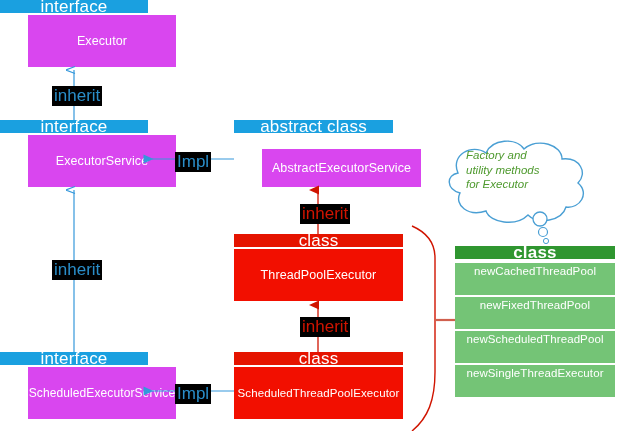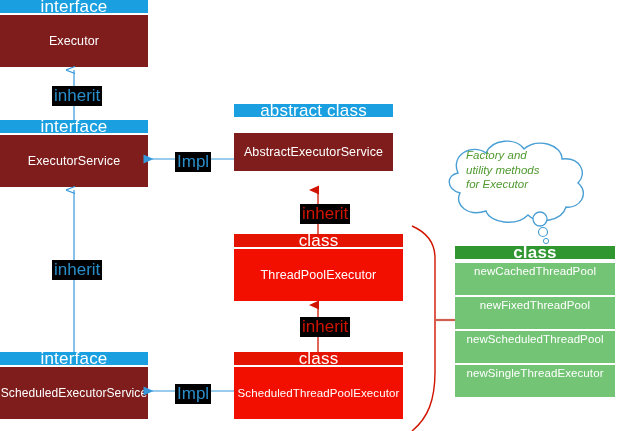--- a/index.html
+++ b/index.html
@@ -41,21 +41,21 @@
     display: flex;
     align-items: center;
     justify-content: center;
     color: #ffffff;
     font-size: 12.5px;
     text-align: center;
     letter-spacing: 0.1px;
   }
   
   .box-blue .uml-header { background: #1aa0e0; border-bottom: 2px solid #ffffff; }
-  .box-blue .uml-body   { background: #7f1d1d; }
+  .box-blue .uml-body   { background: #d946ef; margin-left: 28px; }
   
   .box-red .uml-header  { background: #e51400; border-bottom: 2px solid #ffffff; }
   .box-red .uml-body    { background: #f20f00; }
   
   .box-green .uml-header { background: #2f9630; border-bottom: 2px solid #ffffff; }
   .box-green .uml-body   { background: #339a33; font-weight: bold; font-size: 12px; }
   .uml-methods {
     width: 100%;
     box-sizing: border-box;
   }
@@ -116,21 +116,21 @@
   <div class="uml-box box-blue" style="left:0px; top:0px; width:148px; height:67px;">
     <div class="uml-header">interface</div>
     <div class="uml-body">Executor</div>
   </div>
 
   <div class="uml-box box-blue" style="left:0px; top:120px; width:148px; height:67px;">
     <div class="uml-header">interface</div>
     <div class="uml-body">ExecutorService</div>
   </div>
 
-  <div class="uml-box box-blue" style="left:234px; top:104px; width:159px; height:67px;gap:14px;">
+  <div class="uml-box box-blue" style="left:234px; top:120px; width:159px; height:67px;gap:14px;">
     <div class="uml-header">abstract class</div>
     <div class="uml-body">AbstractExecutorService</div>
   </div>
 
   <div class="uml-box box-red" style="left:234px; top:234px; width:169px; height:67px;">
     <div class="uml-header">class</div>
     <div class="uml-body">ThreadPoolExecutor</div>
   </div>
 
   <div class="uml-box box-blue" style="left:0px; top:352px; width:148px; height:67px;">

